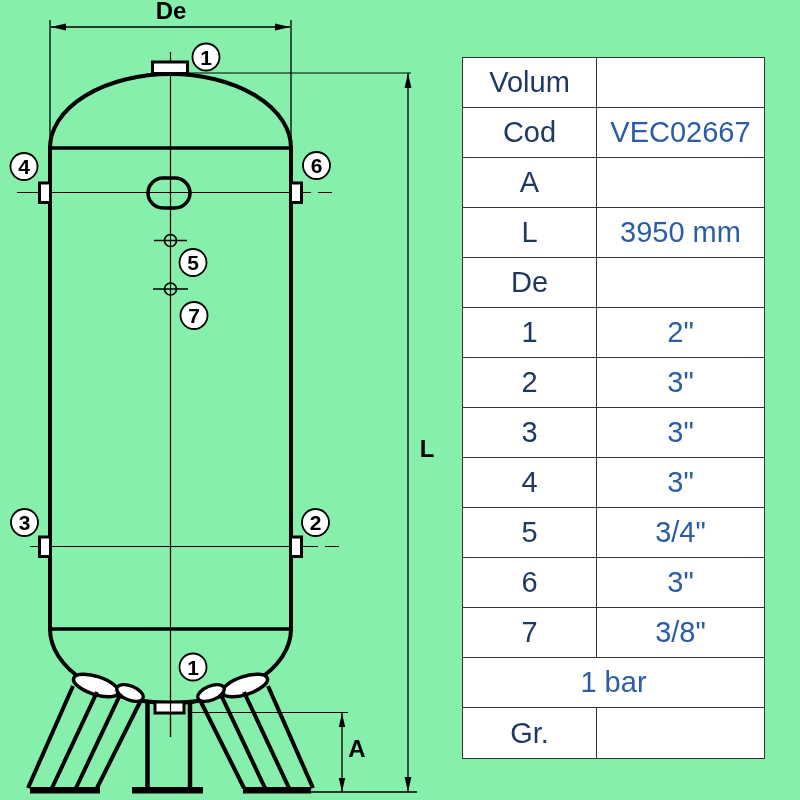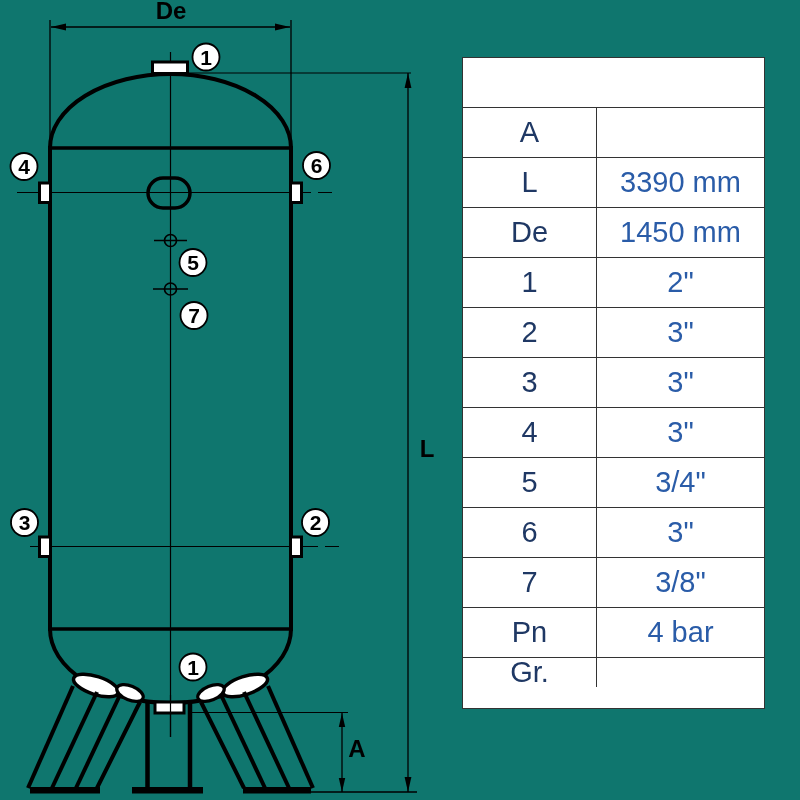--- a/index.html
+++ b/index.html
@@ -1,20 +1,20 @@
 <!DOCTYPE html>
 <html><head>
 <meta charset="utf-8">
 <style>
   html,body{margin:0;padding:0;background:#ffffff;}
-  .canvas{position:relative;width:800px;height:800px;background:#0f766e;font-family:"Liberation Sans",sans-serif;overflow:hidden;}
+  .canvas{position:relative;width:800px;height:800px;background:#86efac;font-family:"Liberation Sans",sans-serif;overflow:hidden;}
   .drawing{position:absolute;left:0;top:0;}
   .spec-table{position:absolute;left:462px;top:57px;width:303px;border:1px solid #333;box-sizing:border-box;background:#fff;}
   .spec-row{display:flex;height:50px;box-sizing:border-box;border-bottom:1px solid #333;}
-  .spec-row:last-child{border-bottom:none;flex-direction:column;}
+  .spec-row:last-child{border-bottom:none;}
   .cell{display:flex;align-items:center;justify-content:center;box-sizing:border-box;font-size:29px;line-height:1;}
   .cell.label{width:134px;border-right:1px solid #333;color:#1f3864;}
   .cell.value{flex:1;color:#2a5ca8;}
   svg text.dim{font-family:"Liberation Sans",sans-serif;font-weight:bold;font-size:24px;fill:#000;}
   svg text.callout{font-family:"Liberation Sans",sans-serif;font-weight:bold;font-size:21px;fill:#000;}
 </style>
 </head>
 <body>
 
 <div class="canvas">
@@ -130,31 +130,35 @@
       <text class="callout" x="315.5" y="530" text-anchor="middle">2</text>
     </g>
     <g>
       <circle cx="193" cy="667" r="13.5" fill="#fff" stroke="#000" stroke-width="1.8"></circle>
       <text class="callout" x="193" y="674.5" text-anchor="middle">1</text>
     </g>
   </svg>
 
   <div class="spec-table">
     <div class="spec-row">
+      <div class="cell label">Volum</div>
+    </div>
+    <div class="spec-row">
+      <div class="cell label">Cod</div>
+      <div class="cell value">VEC02667</div>
     </div>
     <div class="spec-row">
       <div class="cell label">A</div>
     </div>
     <div class="spec-row">
       <div class="cell label">L</div>
-      <div class="cell value">3390 mm</div>
+      <div class="cell value">3950 mm</div>
     </div>
     <div class="spec-row">
       <div class="cell label">De</div>
-      <div class="cell value">1450 mm</div>
     </div>
     <div class="spec-row">
       <div class="cell label">1</div>
       <div class="cell value">2"</div>
     </div>
     <div class="spec-row">
       <div class="cell label">2</div>
       <div class="cell value">3"</div>
     </div>
     <div class="spec-row">
@@ -171,21 +175,20 @@
     </div>
     <div class="spec-row">
       <div class="cell label">6</div>
       <div class="cell value">3"</div>
     </div>
     <div class="spec-row">
       <div class="cell label">7</div>
       <div class="cell value">3/8"</div>
     </div>
     <div class="spec-row">
-      <div class="cell label">Pn</div>
-      <div class="cell value">4 bar</div>
+      <div class="cell value">1 bar</div>
     </div>
     <div class="spec-row">
       <div class="cell label">Gr.</div>
     </div>
   </div>
 
 </div>
 
 </body></html>

